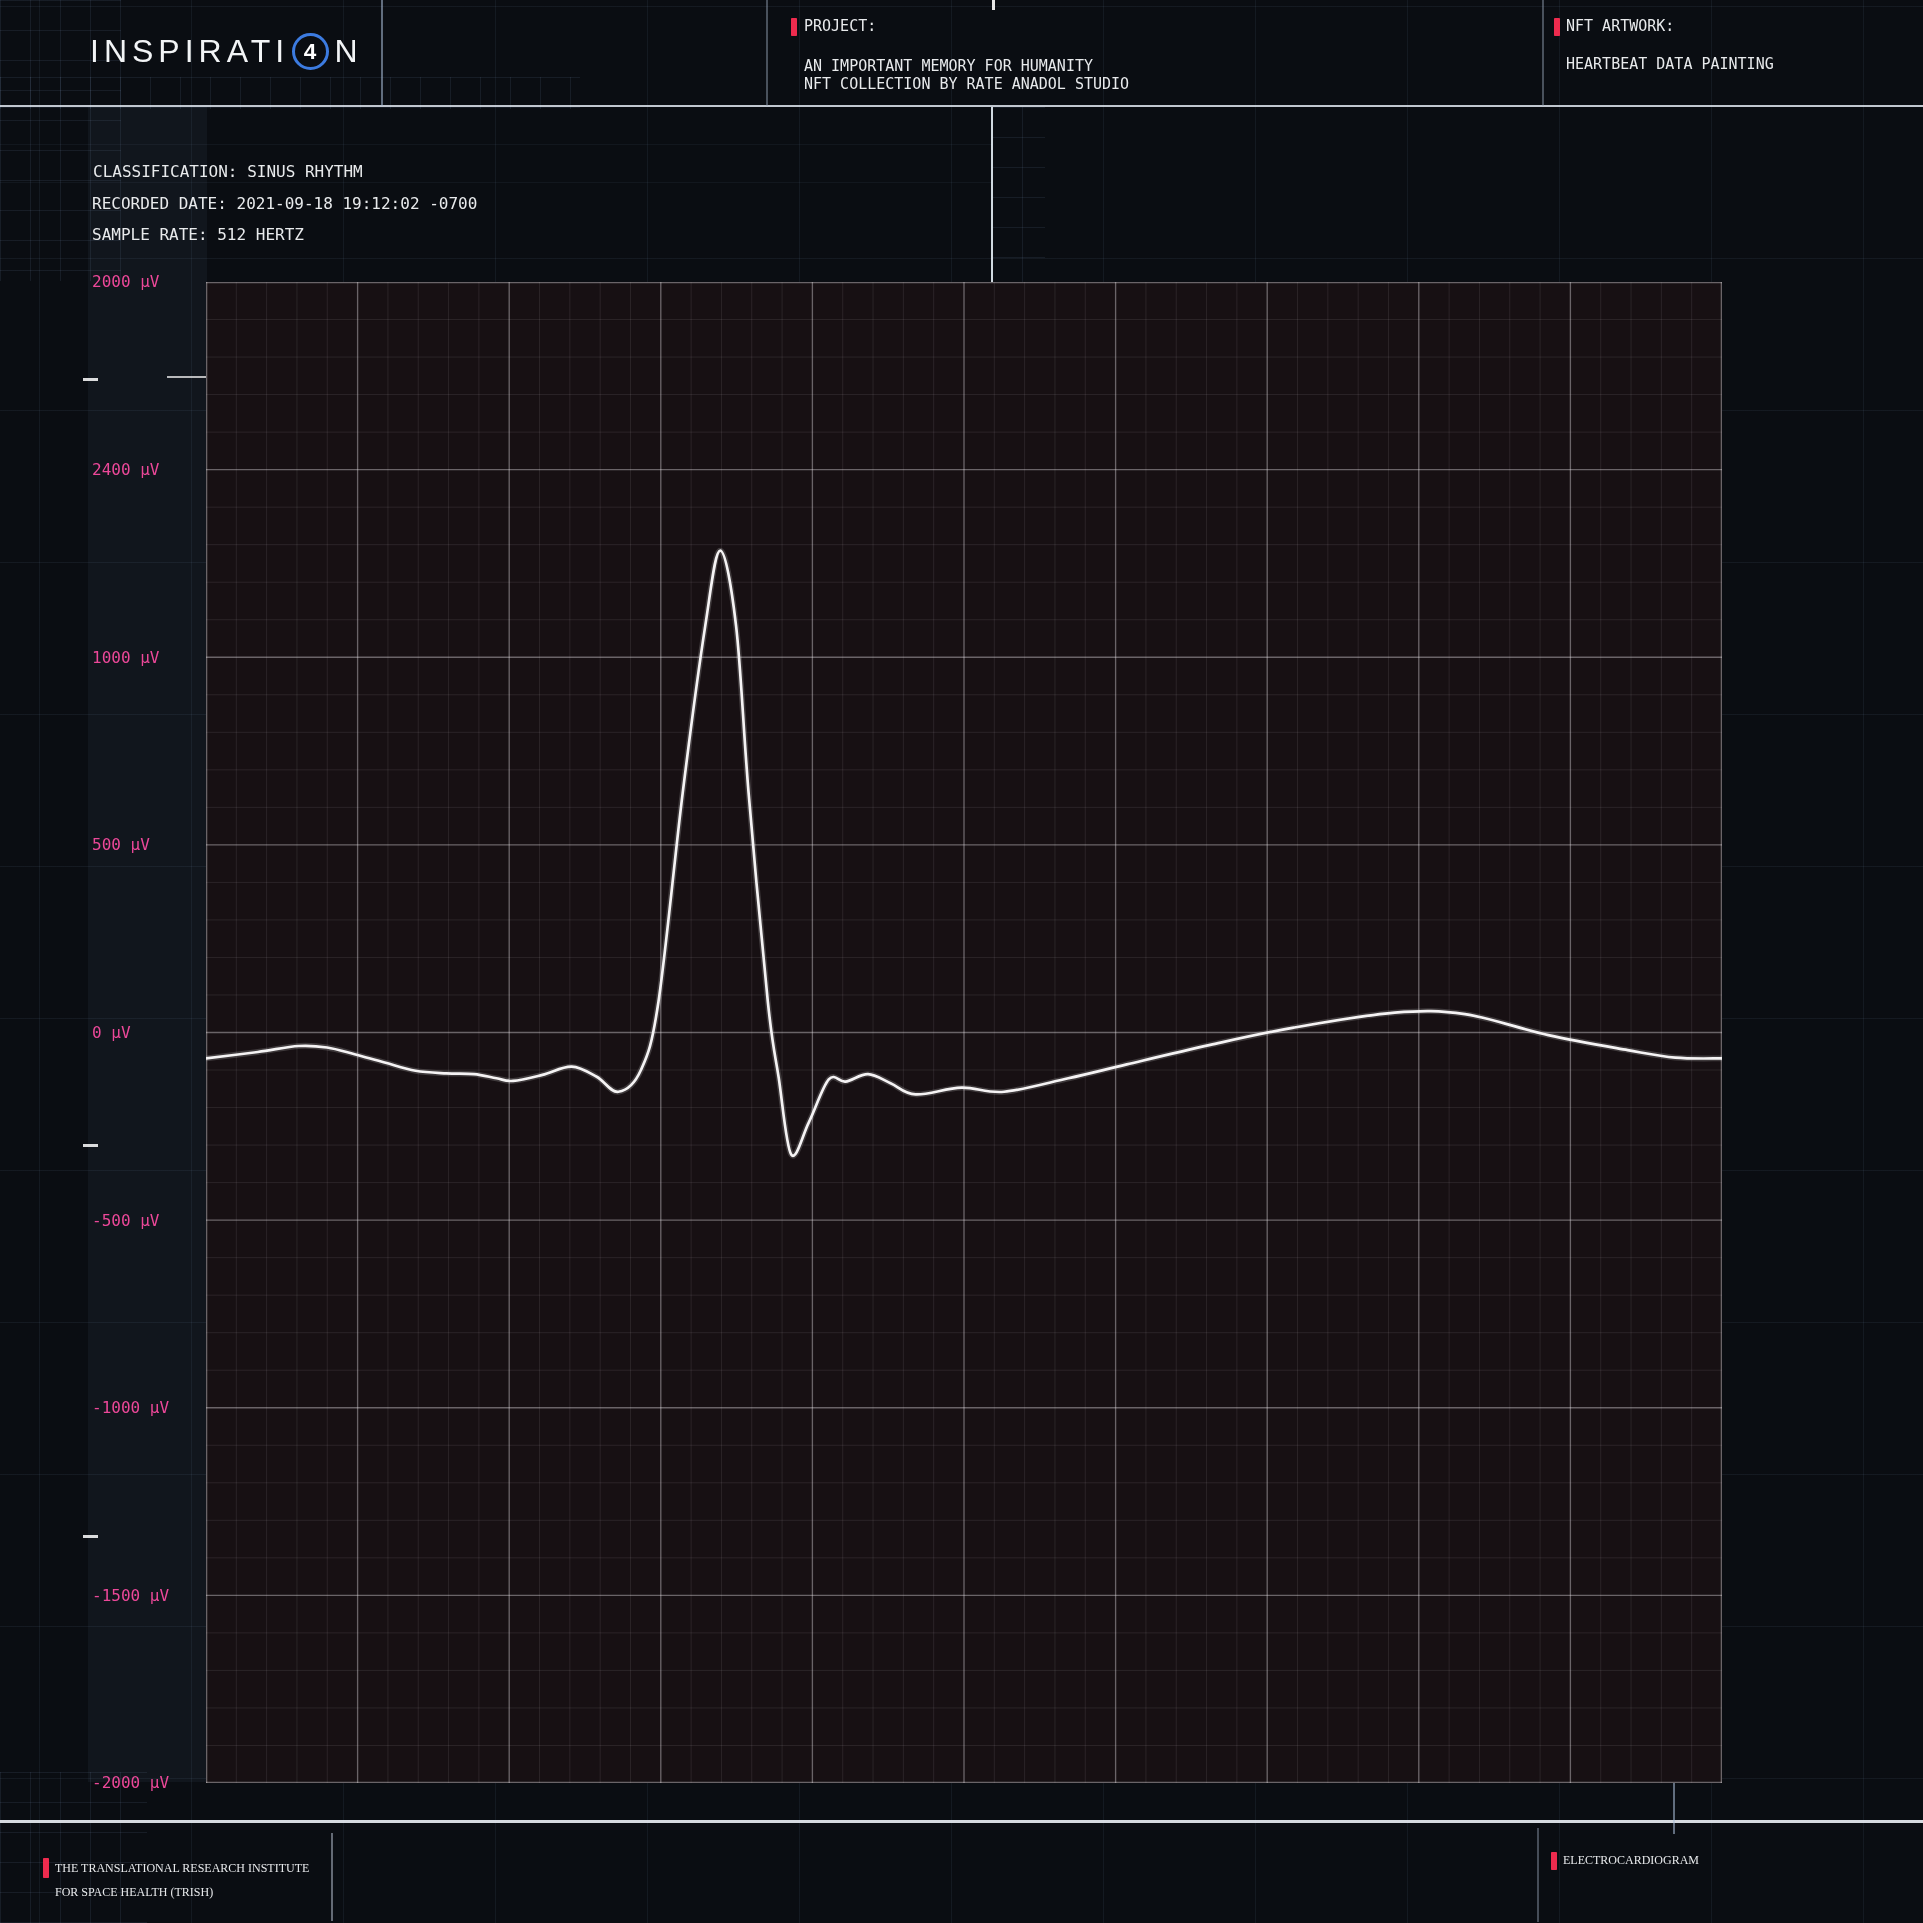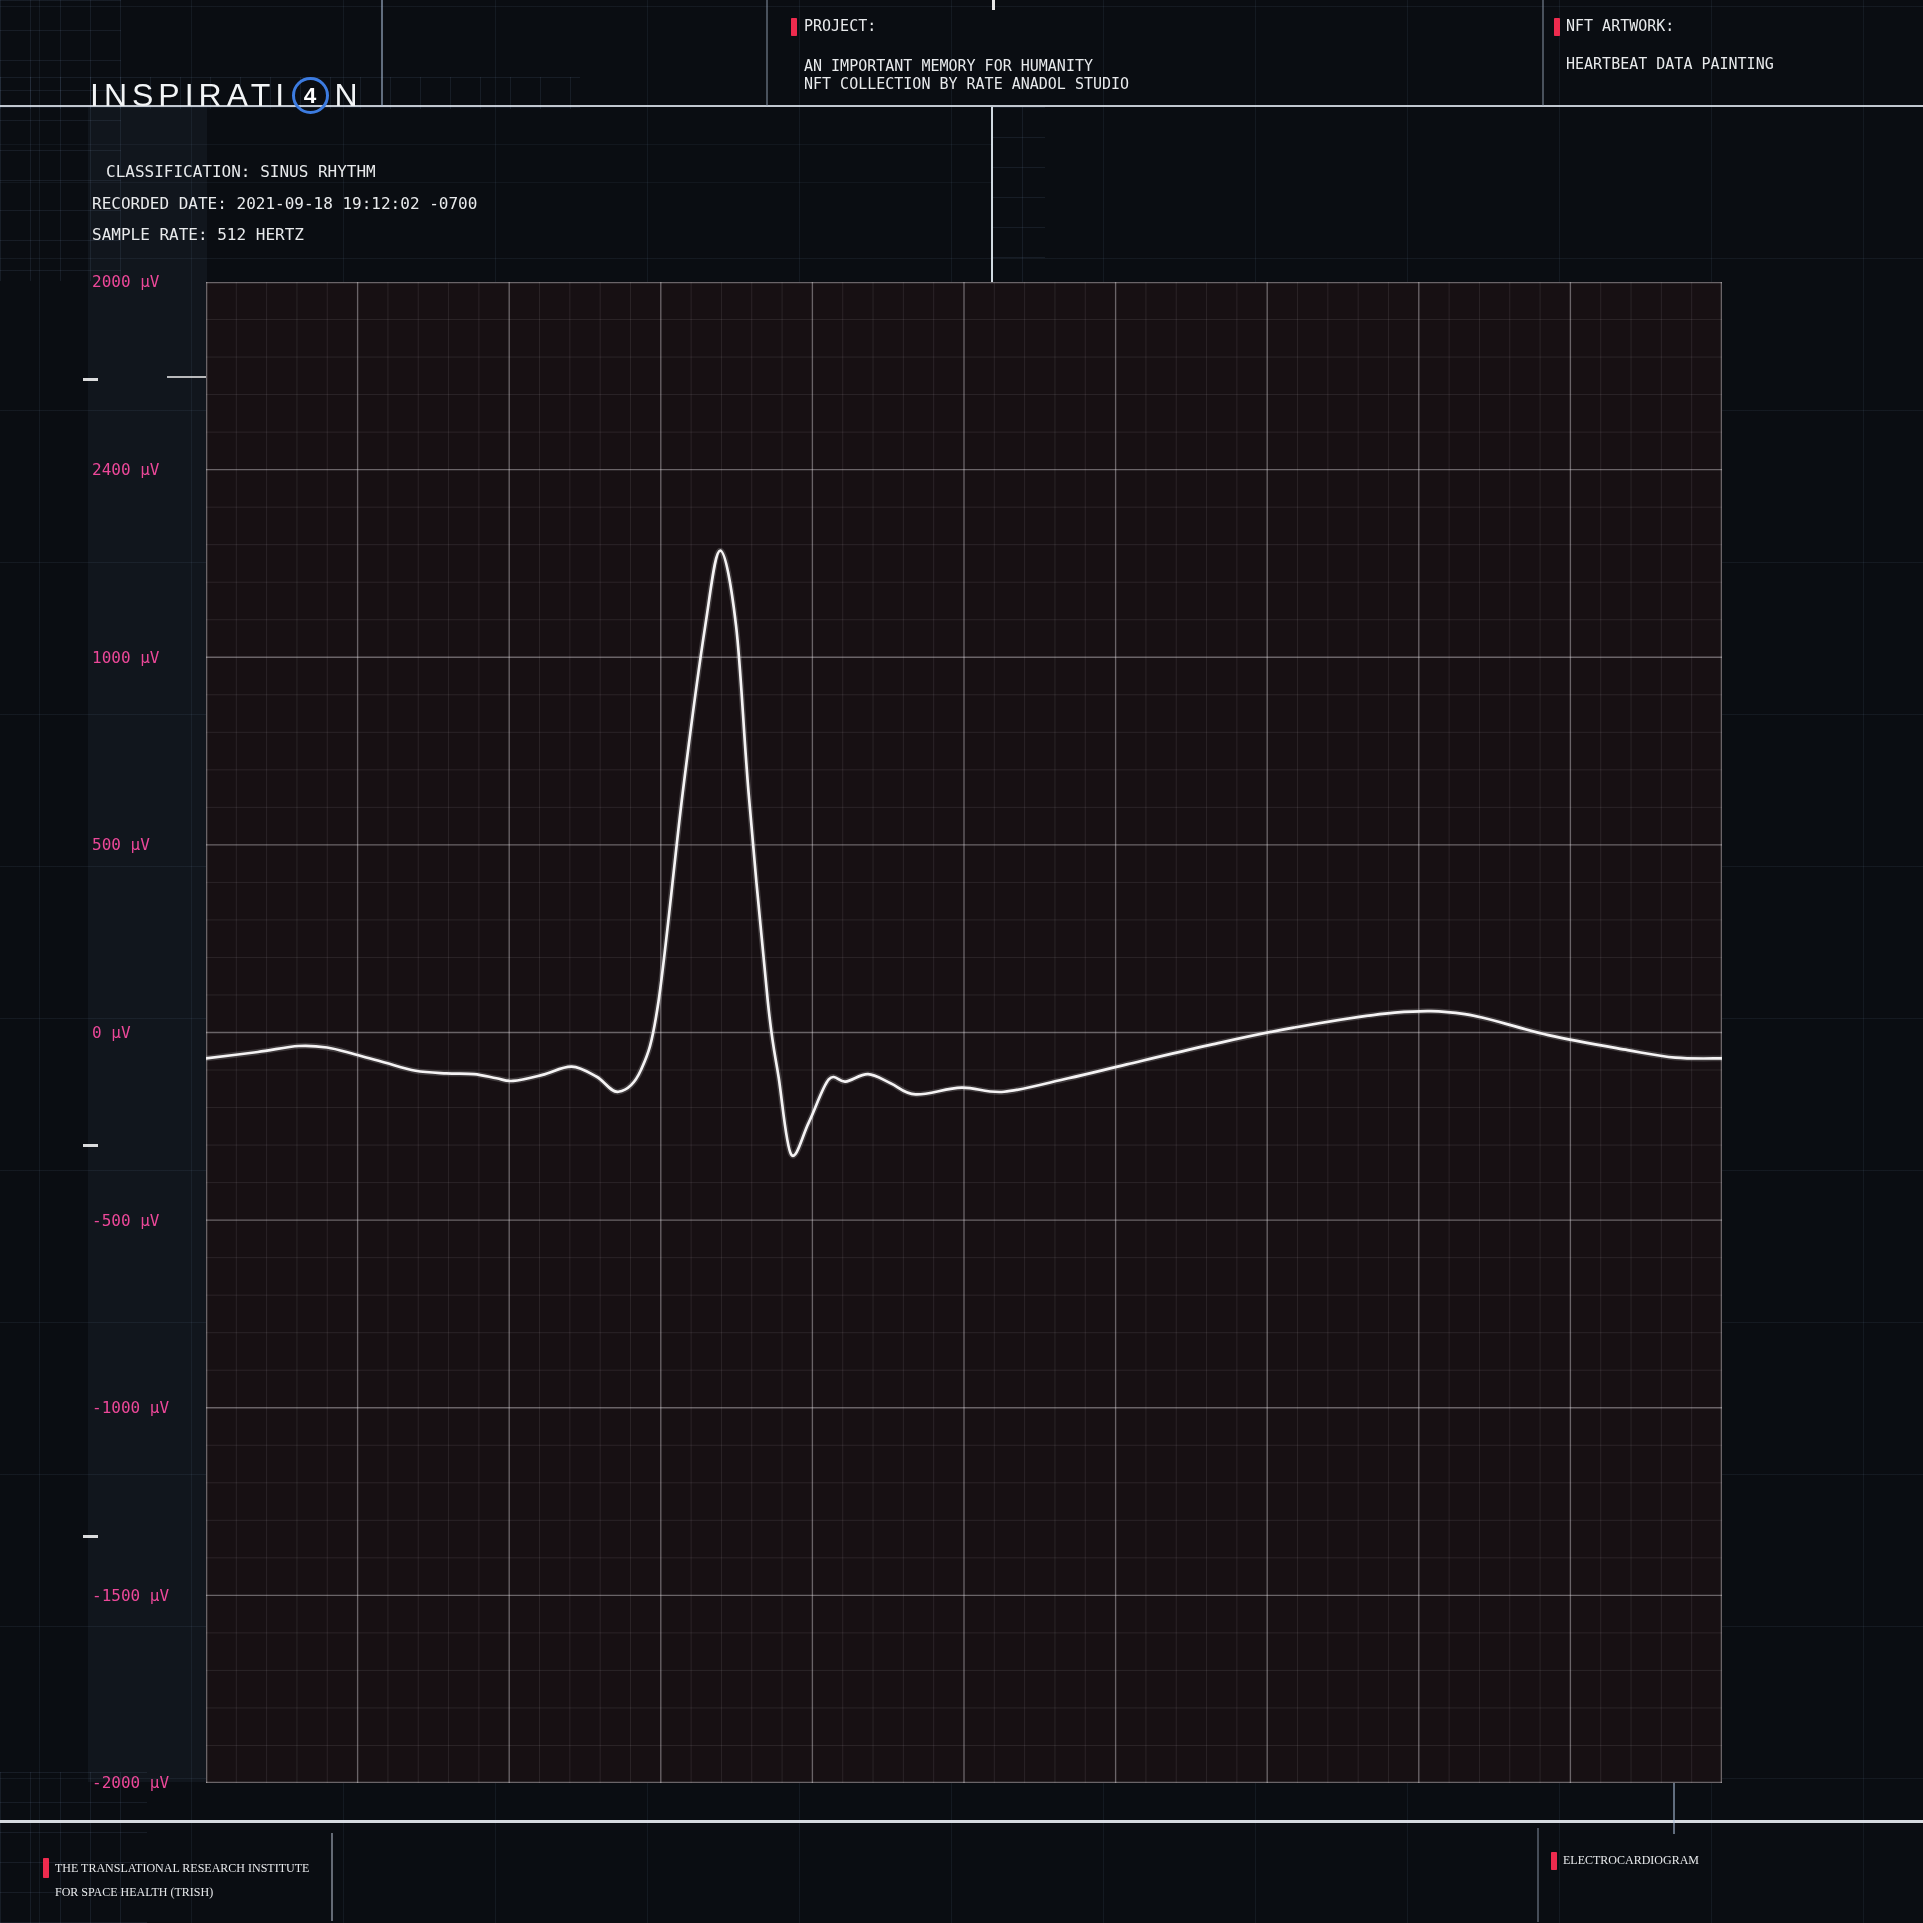--- a/index.html
+++ b/index.html
@@ -20,21 +20,21 @@
       repeating-linear-gradient(to bottom, rgba(140,170,215,0.10) 0 0.8px, transparent 0.8px 30px);}
   #left-panel{left:88px;top:107px;width:119px;height:1675px;background:rgba(150,175,215,0.055);}
 
   
   .hline{left:0;width:1924px;background:rgba(225,232,240,0.85);}
   .vseg{background:rgba(170,190,215,0.55);}
 
   
   #logo{left:90px;top:30px;height:43px;display:flex;align-items:center;
         font-family:"Liberation Sans",sans-serif;font-weight:500;font-size:32px;
-        letter-spacing:5px;color:#f2f4f6;margin-top:44px;}
+        letter-spacing:5px;color:#f2f4f6;}
   #logo .circ{width:37px;height:37px;border-radius:50%;display:flex;align-items:center;
         justify-content:center;margin:0 5.8px 0 2.5px;box-sizing:border-box;border:3.3px solid #3c7be0;
         font-size:22.5px;font-weight:700;letter-spacing:0;color:#fff;}
   .marker{width:5.8px;height:18.4px;border-radius:0.8px;background:#ee2b4e;}
   .paneltxt{font-size:15px;line-height:18.4px;}
   .panellabel{font-size:15px;line-height:18.4px;}
 
   
   .meta{font-size:16px;line-height:18.4px;}
   .foot{font-size:12px;line-height:24px;font-family:Liberation Serif, serif;}
@@ -88,21 +88,21 @@
 
   <div class="abs marker" style="left: 791px; top: 17.5px; background: rgb(238, 43, 78);"></div>
   <div class="abs panellabel nowrap" style="left:804px;top:16.7px;">PROJECT:</div>
   <div class="abs paneltxt nowrap" style="left:804px;top:57px;">AN IMPORTANT MEMORY FOR HUMANITY</div>
   <div class="abs paneltxt nowrap" style="left:804px;top:75px;">NFT COLLECTION BY RATE ANADOL STUDIO</div>
 
   <div class="abs marker" style="left: 1554px; top: 17.5px; background: rgb(238, 43, 78);"></div>
   <div class="abs panellabel nowrap" style="left:1566px;top:16.7px;">NFT ARTWORK:</div>
   <div class="abs paneltxt nowrap" style="left:1566px;top:55px;">HEARTBEAT DATA PAINTING</div>
 
-  <div class="abs meta nowrap" style="left:97px;top:163px;padding-left:9px;">CLASSIFICATION: SINUS RHYTHM</div>
+  <div class="abs meta nowrap" style="left:84px;top:163px;padding-left:9px;">CLASSIFICATION: SINUS RHYTHM</div>
   <div class="abs meta nowrap" style="left:92px;top:195px;">RECORDED DATE: 2021-09-18 19:12:02 -0700</div>
   <div class="abs meta nowrap" style="left:92px;top:226px;">SAMPLE RATE: 512 HERTZ</div>
 
   <div class="abs" id="y-labels">
       <div class="ylabel" style="top: 271px;">2000 µV</div>
       <div class="ylabel" style="top: 459px;">2400 µV</div>
       <div class="ylabel" style="top: 647px;">1000 µV</div>
       <div class="ylabel" style="top: 834px;">500 µV</div>
       <div class="ylabel" style="top: 1022px;">0 µV</div>
       <div class="ylabel" style="top: 1210px;">-500 µV</div>

